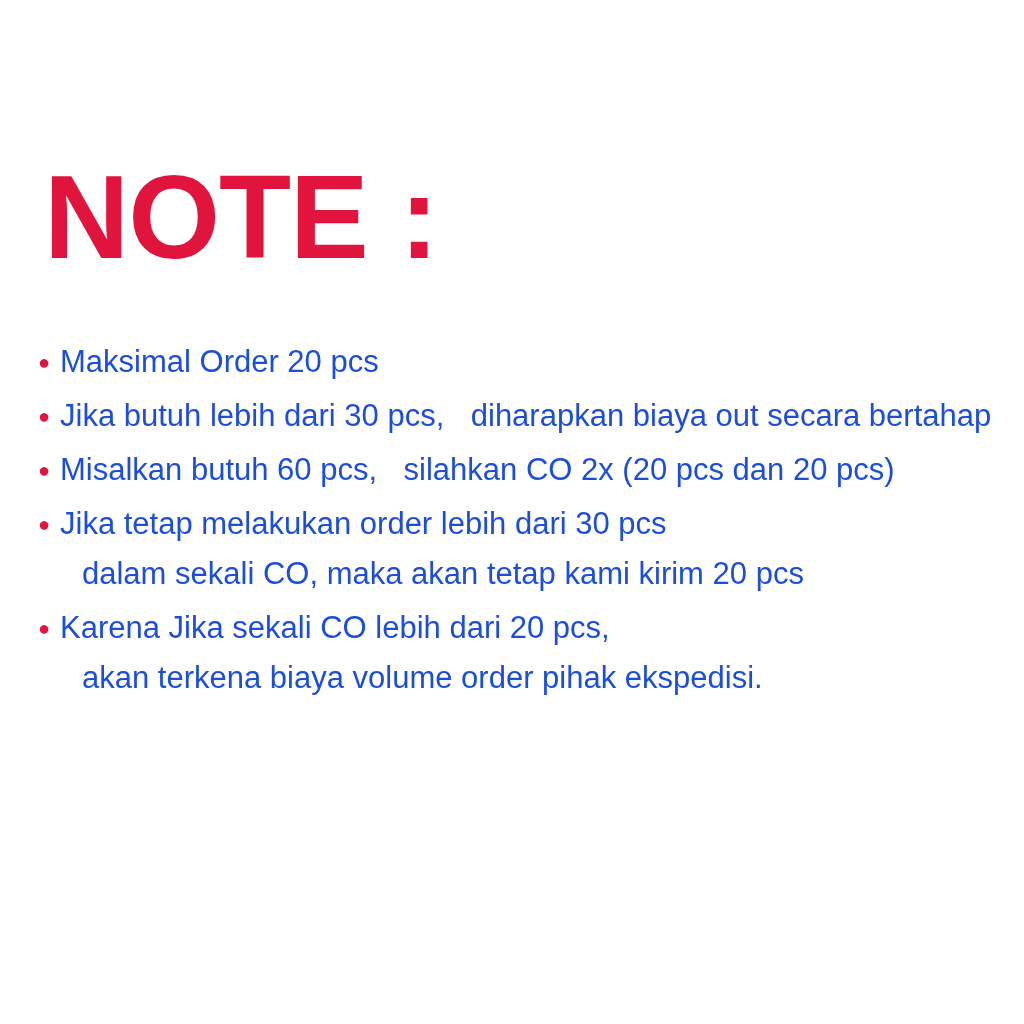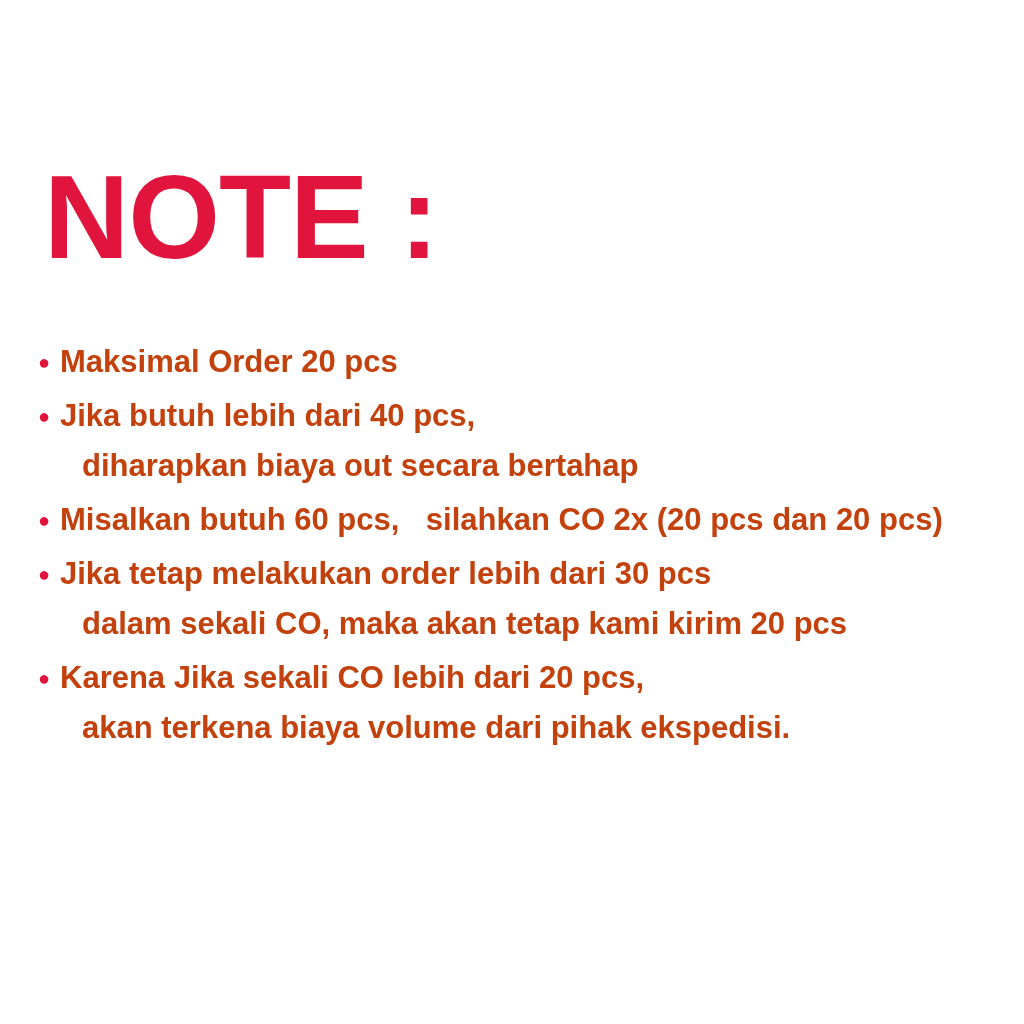--- a/index.html
+++ b/index.html
@@ -53,22 +53,22 @@
     font-size: 20px;
     line-height: 50px;
     text-align: left;
     padding-left: 4px;
     box-sizing: border-box;
   }
   .item-lines {
     flex: 1 1 auto;
   }
   .item-line {
-    color: #c2410c;
-    font-weight: bold;
+    color: #1d4ed8;
+    font-weight: normal;
     font-size: 31px;
     line-height: 50px;
     white-space: pre;
   }
   .item-line.indent {
     padding-left: 22px;
   }
 </style>
 </head>
 <body>
@@ -82,21 +82,21 @@
     <li class="note-item">
       <span class="bullet">●</span>
       <span class="item-lines">
         <span class="item-line">Maksimal Order 20 pcs</span>
       </span>
     </li>
 
     <li class="note-item">
       <span class="bullet">●</span>
       <span class="item-lines">
-        <span class="item-line">Jika butuh lebih dari 40 pcs,</span>
+        <span class="item-line">Jika butuh lebih dari 30 pcs,</span>
         <span class="item-line indent">diharapkan biaya out secara bertahap</span>
       </span>
     </li>
 
     <li class="note-item">
       <span class="bullet">●</span>
       <span class="item-lines">
         <span class="item-line">Misalkan butuh 60 pcs,</span>
         <span class="item-line indent">silahkan CO 2x (20 pcs dan 20 pcs)</span>
       </span>
@@ -107,18 +107,18 @@
       <span class="item-lines">
         <span class="item-line">Jika tetap melakukan order lebih dari 30 pcs</span>
         <span class="item-line indent">dalam sekali CO, maka akan tetap kami kirim 20 pcs</span>
       </span>
     </li>
 
     <li class="note-item">
       <span class="bullet">●</span>
       <span class="item-lines">
         <span class="item-line">Karena Jika sekali CO lebih dari 20 pcs,</span>
-        <span class="item-line indent">akan terkena biaya volume dari pihak ekspedisi.</span>
+        <span class="item-line indent">akan terkena biaya volume order pihak ekspedisi.</span>
       </span>
     </li>
 
   </ul>
 </div>
 
 </body></html>

